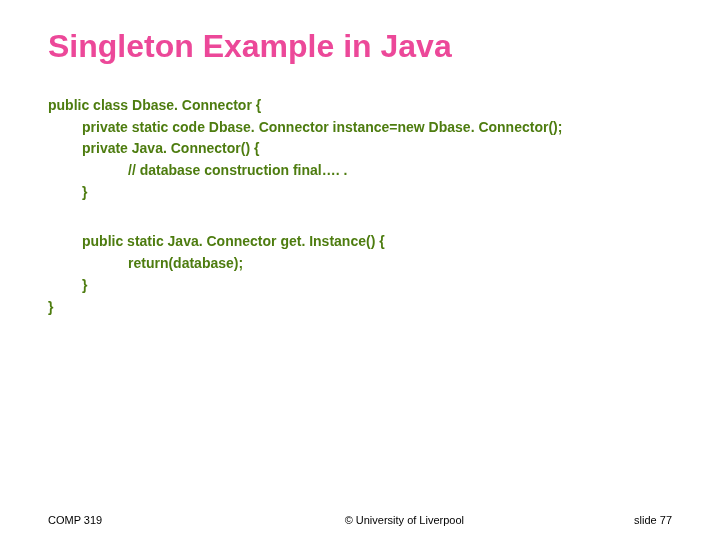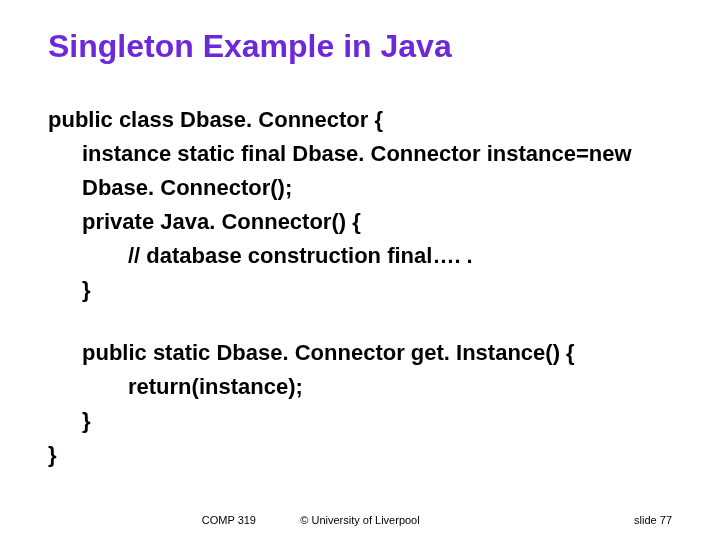--- a/index.html
+++ b/index.html
@@ -10,61 +10,61 @@
     font-family: Arial, Helvetica, sans-serif;
     position: relative;
     overflow: hidden;
   }
   .slide {
     padding: 28px 48px 0 48px;
   }
   .title {
     font-size: 32px;
     font-weight: bold;
-    color: #6d28d9;
-    margin-bottom: 38px;
+    color: #ec4899;
+    margin-bottom: 30px;
   }
   .code {
-    font-size: 22px;
+    font-size: 14px;
     font-weight: bold;
-    color: #000000;
+    color: #4d7c0f;
     line-height: 1.55;
   }
   .ind1 { padding-left: 34px; }
   .ind2 { padding-left: 80px; }
   .spacer { height: 28px; }
   .footer {
     position: absolute;
     bottom: 14px;
     left: 0;
     width: 100%;
     padding: 0 48px;
     display: flex;
     justify-content: space-between;
     font-size: 11px;
     color: #000;
   }
-  .footer-left { flex: 1; text-align: right; }
-  .footer-center { flex: 1; text-align: center; }
+  .footer-left { flex: 1; text-align: left; }
+  .footer-center { flex: 1; text-align: right; }
   .footer-right { flex: 1; text-align: right; }
 </style>
 </head>
 <body>
 
 <div class="slide">
   <h1 class="title">Singleton Example in Java</h1>
   <div class="code">
     <div>public class Dbase. Connector {</div>
-    <div class="ind1">instance static final Dbase. Connector instance=new Dbase. Connector();</div>
+    <div class="ind1">private static code Dbase. Connector instance=new Dbase. Connector();</div>
     <div class="ind1">private Java. Connector() {</div>
     <div class="ind2">// database construction final…. .</div>
     <div class="ind1">}</div>
     <div class="spacer"></div>
-    <div class="ind1">public static Dbase. Connector get. Instance() {</div>
-    <div class="ind2">return(instance);</div>
+    <div class="ind1">public static Java. Connector get. Instance() {</div>
+    <div class="ind2">return(database);</div>
     <div class="ind1">}</div>
     <div>}</div>
   </div>
 </div>
 
 <div class="footer">
   <div class="footer-left">COMP 319</div>
   <div class="footer-center">© University of Liverpool</div>
   <div class="footer-right">slide  77</div>
 </div>

